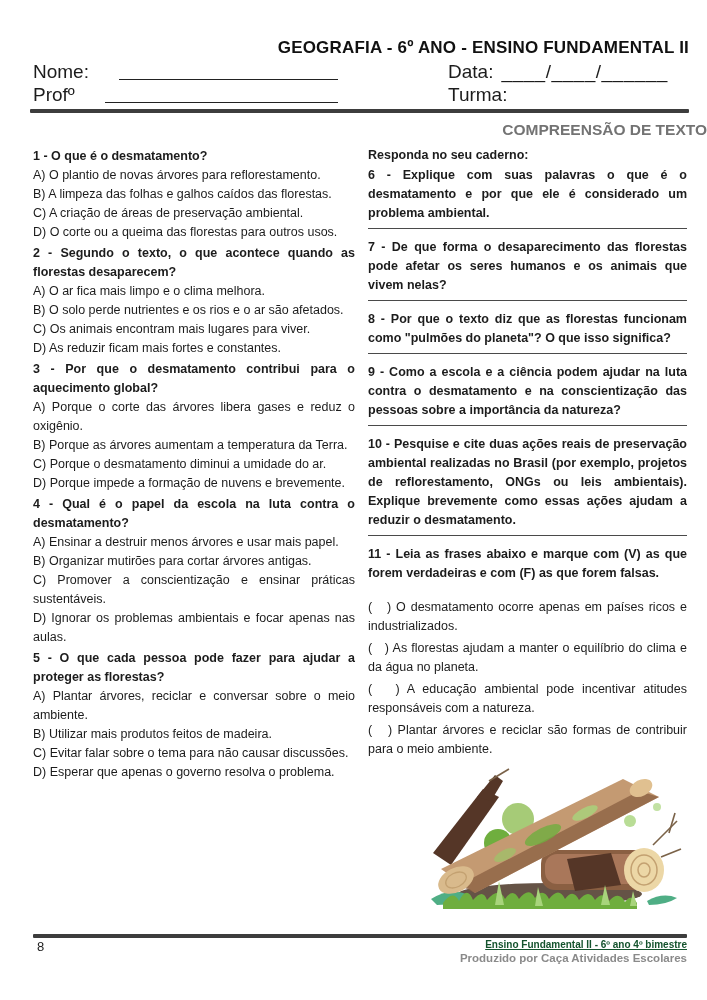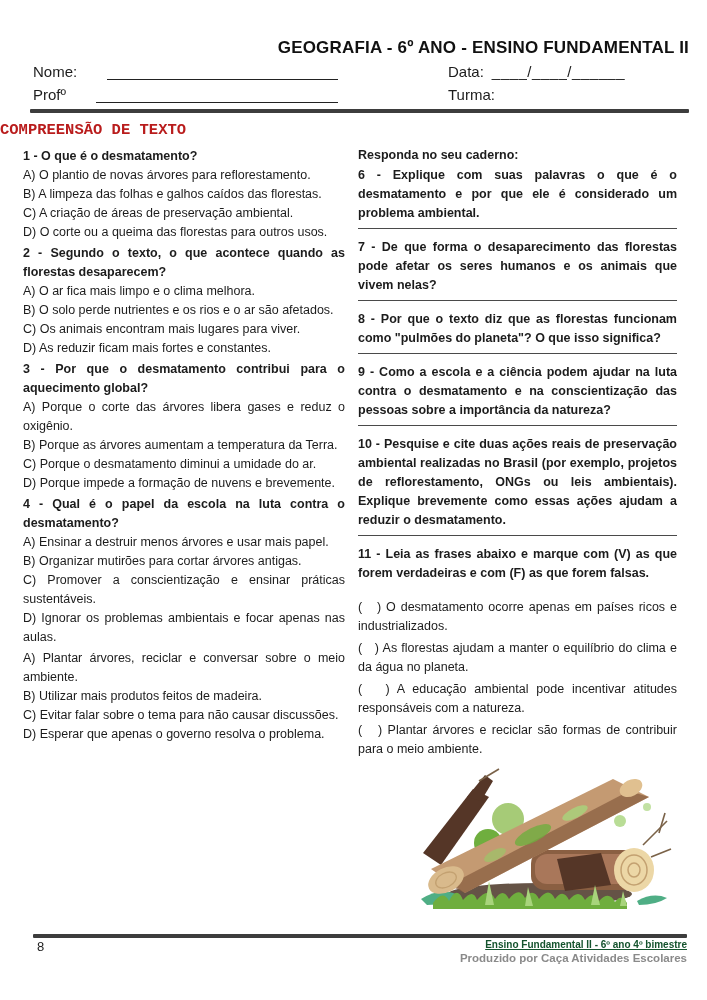--- a/index.html
+++ b/index.html
@@ -17,33 +17,33 @@
   .header { padding:30px 18px 0 33px; }
   .header-title {
     text-align:right;
     font-weight:bold;
     font-size:17px;
     letter-spacing:.2px;
     color:#111;
   }
   .fields { display:flex; margin-top:2px; }
   .fields-left { width:305px; }
-  .field-row { display:flex; font-size:15px; line-height:23px; }
+  .field-row { display:flex; font-size:19px; line-height:23px; }
   .field-label { flex:0 0 auto; padding-right:8px; }
   .write-line { flex:1; border-bottom:1.5px solid #222; margin:0 0 3px 22px; }
   .fields-right { margin-left:110px; font-size:15px; }
   .field-blanks { letter-spacing:.5px; }
   
   .rule-top { height:4px; background:#3d3d3d; margin:3px 18px 0 30px; border-radius:1px; }
   .section-title {
-    text-align:left; font-weight:bold; font-size:15.5px;
-    margin:8px 0 7px 0; color:#b91c1c;font-family:Liberation Mono, monospace;
+    text-align:right; font-weight:bold; font-size:15.5px;
+    margin:8px 0 7px 0; color:#737373;
   }
   
-  .columns { display:flex; padding:0 20px 0 23px; gap:13px; }
+  .columns { display:flex; padding:0 20px 0 33px; gap:13px; }
   .col { font-size:12.5px; line-height:19px; text-align:justify; }
   .col-left  { width:322px; }
   .col-right { width:319px; }
   .q-title { font-weight:bold; margin-top:1px; }
   .q-option { margin:0; }
   .q-block { margin-bottom:2px; }
   .instruction { font-weight:bold; }
   .open-q { font-weight:bold; margin-top:1px; }
   .answer-line { border-bottom:1.2px solid #4a4a4a; height:6px; margin-bottom:9px; }
   .vf-title { font-weight:bold; margin-top:1px; }
@@ -125,20 +125,21 @@
 
       <div class="q-block">
         <p class="q-title">4 - Qual é o papel da escola na luta contra o desmatamento?</p>
         <p class="q-option">A) Ensinar a destruir menos árvores e usar mais papel.</p>
         <p class="q-option">B) Organizar mutirões para cortar árvores antigas.</p>
         <p class="q-option">C) Promover a conscientização e ensinar práticas sustentáveis.</p>
         <p class="q-option">D) Ignorar os problemas ambientais e focar apenas nas aulas.</p>
       </div>
 
       <div class="q-block">
+        <p class="q-title">5 - O que cada pessoa pode fazer para ajudar a proteger as florestas?</p>
         <p class="q-option">A) Plantar árvores, reciclar e conversar sobre o meio ambiente.</p>
         <p class="q-option">B) Utilizar mais produtos feitos de madeira.</p>
         <p class="q-option">C) Evitar falar sobre o tema para não causar discussões.</p>
         <p class="q-option">D) Esperar que apenas o governo resolva o problema.</p>
       </div>
 
     </div>
 
     <div class="col col-right">
 

